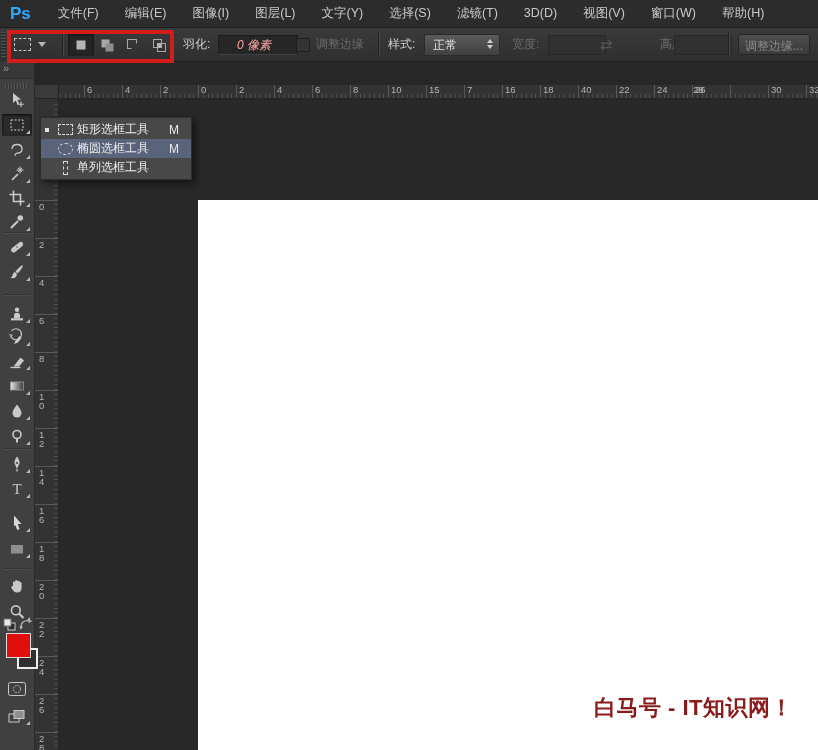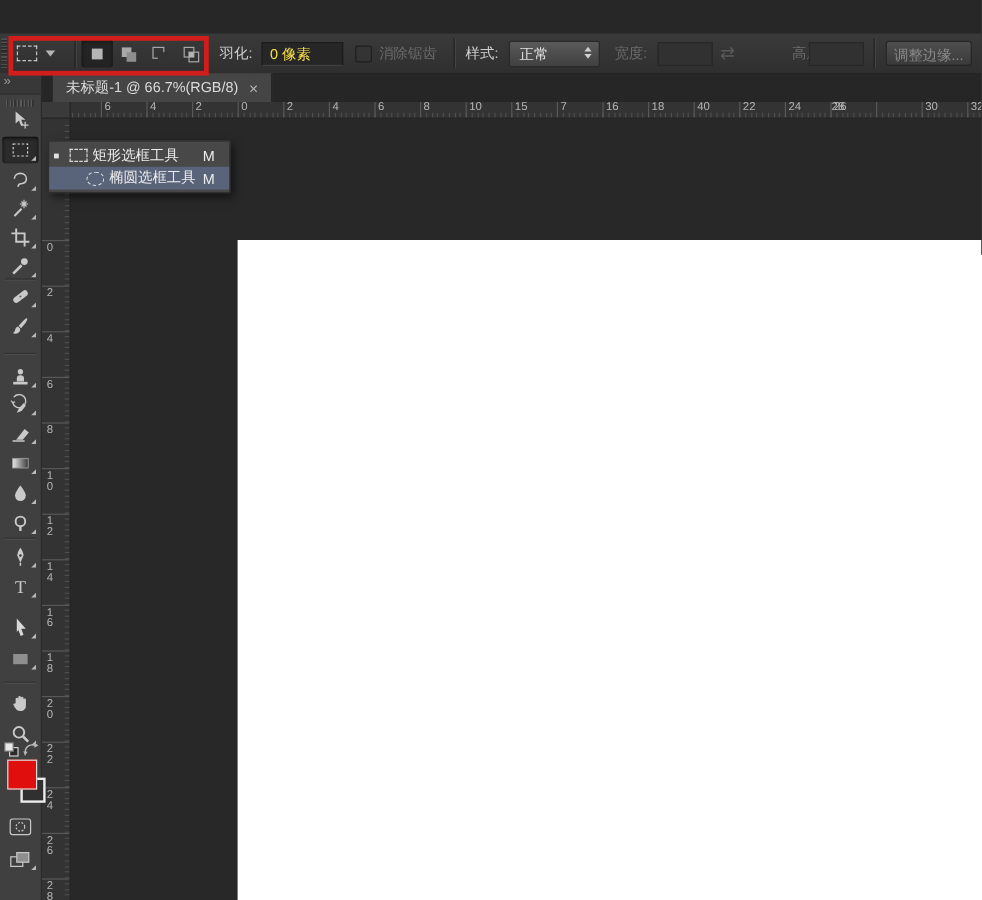--- a/index.html
+++ b/index.html
@@ -18,21 +18,21 @@
   .tool-preset{position:absolute;left:14px;top:5px;width:44px;height:23px;display:flex;align-items:center;gap:7px;}
   .preset-ico{width:15px;height:11px;border:1px dashed #c2c2c2;}
   .caret{width:0;height:0;border-left:4px solid transparent;border-right:4px solid transparent;border-top:5px solid #b5b5b5;}
   .ob-sep{position:absolute;top:4px;width:1px;height:25px;background:#222;box-shadow:1px 0 0 #454545;}
   .boolbtn{position:absolute;top:5px;width:26px;height:23px;background:transparent;border:none;padding:0;
            display:flex;align-items:center;justify-content:center;border-radius:2px;}
   .boolbtn.active{background:#242424;box-shadow:inset 0 1px 3px rgba(0,0,0,.7);}
   .ob-label{position:absolute;top:0;height:33px;line-height:33px;font-size:12px;color:#cfcfcf;}
   .ob-label.dis{color:#6b6b6b;}
   .ob-input{position:absolute;top:7px;height:18px;line-height:18px;background:#262626;
-            border:1px solid #1c1c1c;border-bottom-color:#414141;color:#fde047;font-size:12px;padding-left:6px;}
+            border:1px solid #1c1c1c;border-bottom-color:#414141;color:#fca5a5;font-size:12px;padding-left:18px;font-style:italic;}
   .ob-input.dis{background:#313131;border-color:#272727;}
   .dropdown{position:absolute;left:424px;top:6px;width:66px;height:20px;border:1px solid #292929;border-radius:2px;
             background:linear-gradient(#5a5a5a,#404040);color:#e2e2e2;font-size:12px;line-height:20px;padding-left:8px;}
   .updown{position:absolute;right:6px;top:4px;display:flex;flex-direction:column;gap:2px;}
   .updown i{display:block;width:0;height:0;border-left:3.5px solid transparent;border-right:3.5px solid transparent;}
   .updown .u{border-bottom:4px solid #cfcfcf;}
   .updown .d{border-top:4px solid #cfcfcf;}
   .swap-dims{position:absolute;left:600px;top:0;height:33px;line-height:33px;font-size:15px;color:#585858;}
   .refine-btn{position:absolute;left:738px;top:6px;width:72px;height:21px;border:1px solid #262626;border-radius:3px;
               background:linear-gradient(#4e4e4e,#3a3a3a);color:#8a8a8a;font-size:12px;text-align:center;line-height:20px;}
@@ -71,36 +71,50 @@
   .vlabel{position:absolute;left:5px;font-size:9.5px;color:#b4b4b4;line-height:8.5px;white-space:pre-line;}
   .corner{position:absolute;left:34px;top:85px;width:24px;height:13px;background:#3a3a3a;
           border-right:1px solid #242424;border-bottom:1px solid #242424;z-index:6;}
   .pasteboard{position:absolute;left:58px;top:98px;width:760px;height:652px;background:#282828;}
   .canvas{position:absolute;left:140px;top:102px;right:0;bottom:0;background:#ffffff;}
   .watermark{position:absolute;right:25px;bottom:27px;font-size:22px;font-weight:bold;color:#8b1a1a;letter-spacing:.5px;}
   
   .flyout{position:absolute;left:40px;top:117px;width:150px;background:#484848;border:1px solid #2e2e2e;
           box-shadow:3px 3px 7px rgba(0,0,0,.55);padding:2px 0;z-index:40;}
   .fly-row{height:19px;display:flex;align-items:center;color:#ececec;font-size:12px;}
-  .fly-row.hl{background:#59637a;padding-left:14px;}
+  .fly-row.hl{background:#59637a;}
   .fly-ind{width:12px;display:flex;justify-content:center;}
   .fly-ind .dot{width:4px;height:4px;background:#e2e2e2;}
   .fly-ico{width:24px;display:flex;justify-content:center;}
   .ico-rect{width:13px;height:9px;border:1px dashed #d8d8d8;}
   .ico-ellipse{width:13px;height:10px;border:1px dashed #d8d8d8;border-radius:50%;}
   .ico-row{width:13px;height:3px;border:1px dashed #d8d8d8;}
   .ico-col{width:3px;height:12px;border:1px dashed #d8d8d8;}
   .fly-label{flex:1;}
   .fly-short{width:18px;text-align:left;margin-right:4px;}
 </style>
 </head>
 <body>
 
 <div id="app">
 
+  <div class="menubar">
+    <span class="ps-logo">Ps</span>
+    <span class="menu-item">文件(F)</span>
+    <span class="menu-item">编辑(E)</span>
+    <span class="menu-item">图像(I)</span>
+    <span class="menu-item">图层(L)</span>
+    <span class="menu-item">文字(Y)</span>
+    <span class="menu-item">选择(S)</span>
+    <span class="menu-item">滤镜(T)</span>
+    <span class="menu-item">3D(D)</span>
+    <span class="menu-item">视图(V)</span>
+    <span class="menu-item">窗口(W)</span>
+    <span class="menu-item">帮助(H)</span>
+  </div>
 
   <div class="optionsbar">
     <div class="ob-grip"></div>
     <div class="tool-preset">
       <span class="preset-ico"></span>
       <span class="caret"></span>
     </div>
     <div class="ob-sep" style="left:62px"></div>
 
     <button class="boolbtn active" style="left:68px">
@@ -126,21 +140,21 @@
           <rect x="2.5" y="2.5" width="8" height="8" fill="none" stroke="#a8a8a8"></rect>
           <rect x="6.5" y="6.5" width="8" height="8" fill="none" stroke="#a8a8a8"></rect>
           <rect x="6.5" y="6.5" width="4" height="4" fill="#b5b5b5"></rect>
         </svg>
     </button>
 
     <span class="ob-label" style="left:183px">羽化:</span>
     <div class="ob-input" style="left:218px;width:60px">0 像素</div>
 
     <span style="position:absolute;left:296px;top:10px;width:12px;height:12px;background:#343434;border:1px solid #1f1f1f;border-radius:2px"></span>
-    <span class="ob-label dis" style="left:316px">消除锯齿</span>
+    <span class="ob-label dis" style="left:316px">调整边缘</span>
 
     <div class="ob-sep" style="left:378px"></div>
 
     <span class="ob-label" style="left:388px">样式:</span>
     <div class="dropdown">
       <span>正常</span>
       <span class="updown">
           <i class="u"></i>
           <i class="d"></i>
         </span>
@@ -309,26 +323,20 @@
       </svg>
     </div>
     <div class="tool fly" style="top:644px">
       <svg width="20" height="17" viewBox="0 0 20 17">
         <rect x="2" y="6" width="10" height="8" fill="none" stroke="#c9c9c9"></rect>
         <rect x="7" y="2.5" width="10" height="8" fill="#8f8f8f" stroke="#c9c9c9"></rect>
       </svg>
     </div>
   </div>
 
-  <div class="tabbar">
-    <div class="tab">
-      <span>未标题-1 @ 66.7%(RGB/8)</span>
-      <span class="tab-close">×</span>
-    </div>
-  </div>
 
   <div class="corner"></div>
   <div class="hruler" id="hruler">
       <div class="htick-minor" style="left: 12px;"></div>
       <div class="htick-minor" style="left: 16.75px;"></div>
       <div class="htick-minor" style="left: 21.5px;"></div>
       <div class="htick-minor" style="left: 26.25px;"></div>
       <div class="htick-minor" style="left: 31px;"></div>
       <div class="htick-minor" style="left: 35.75px;"></div>
       <div class="htick-minor" style="left: 40.5px;"></div>
@@ -703,20 +711,21 @@
       <div class="vtick-major" style="top: 596px;"></div>
       <span class="vlabel" style="top: 599px;">2
 6</span>
       <div class="vtick-major" style="top: 634px;"></div>
       <span class="vlabel" style="top: 637px;">2
 8</span>
     </div>
 
   <div class="pasteboard">
     <div class="canvas"></div>
+    <div class="watermark" style="color: rgb(139, 26, 26);">白马号 - IT知识网！</div>
   </div>
 
   <div class="flyout">
     <div class="fly-row">
       <span class="fly-ind">
           <span class="dot"></span>
         </span>
       <span class="fly-ico">
           <span class="ico-rect"></span>
         </span>
@@ -724,15 +733,23 @@
       <span class="fly-short">M</span>
     </div>
     <div class="fly-row hl">
       <span class="fly-ind"></span>
       <span class="fly-ico">
           <span class="ico-ellipse"></span>
         </span>
       <span class="fly-label">椭圆选框工具</span>
       <span class="fly-short">M</span>
     </div>
+    <div class="fly-row">
+      <span class="fly-ind"></span>
+      <span class="fly-ico">
+          <span class="ico-col"></span>
+        </span>
+      <span class="fly-label">单列选框工具</span>
+      <span class="fly-short"></span>
+    </div>
   </div>
 
 </div>
 
 </body></html>

